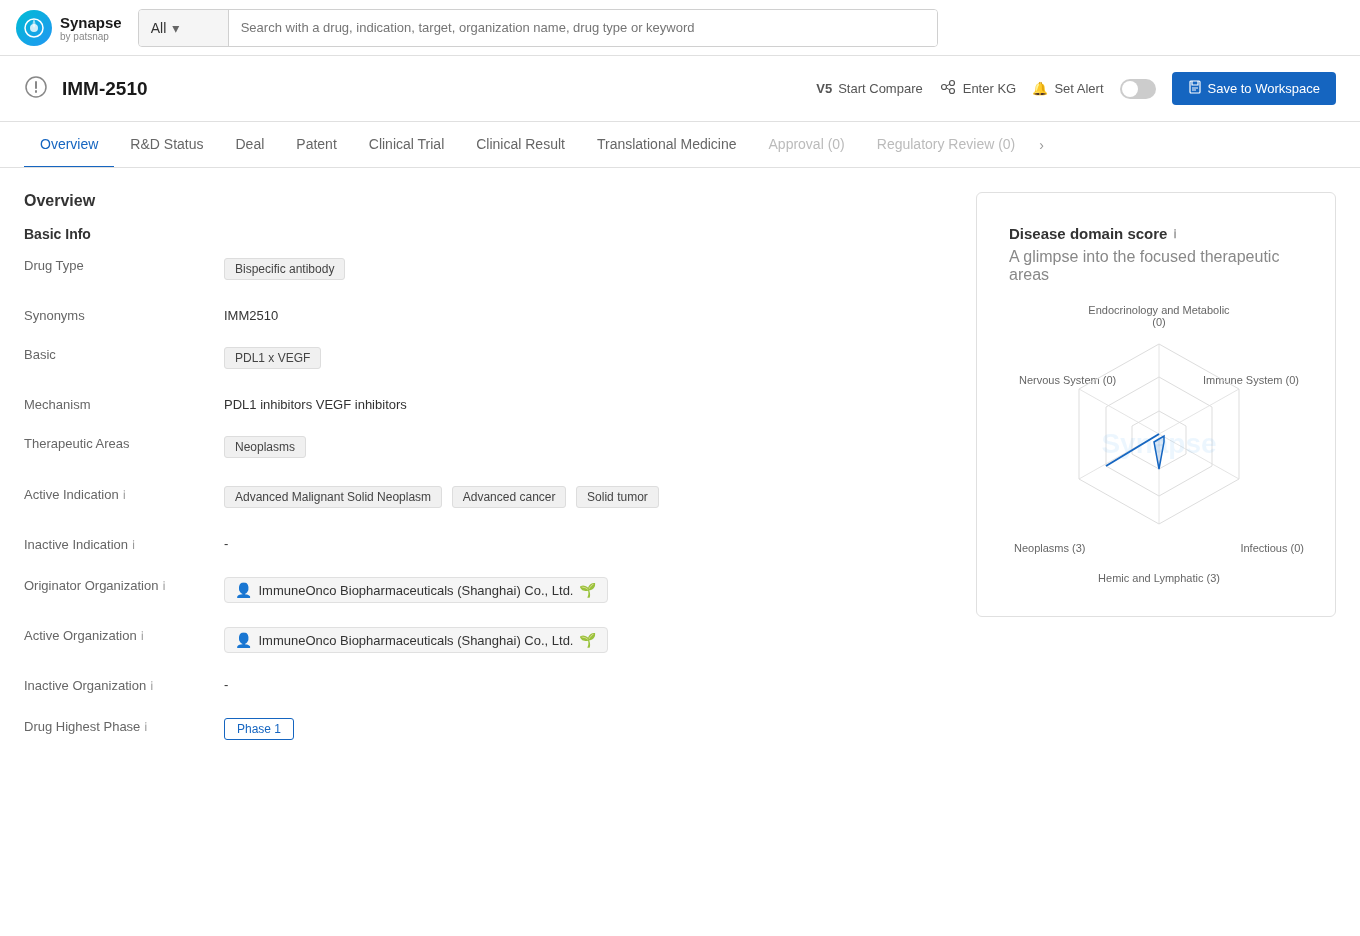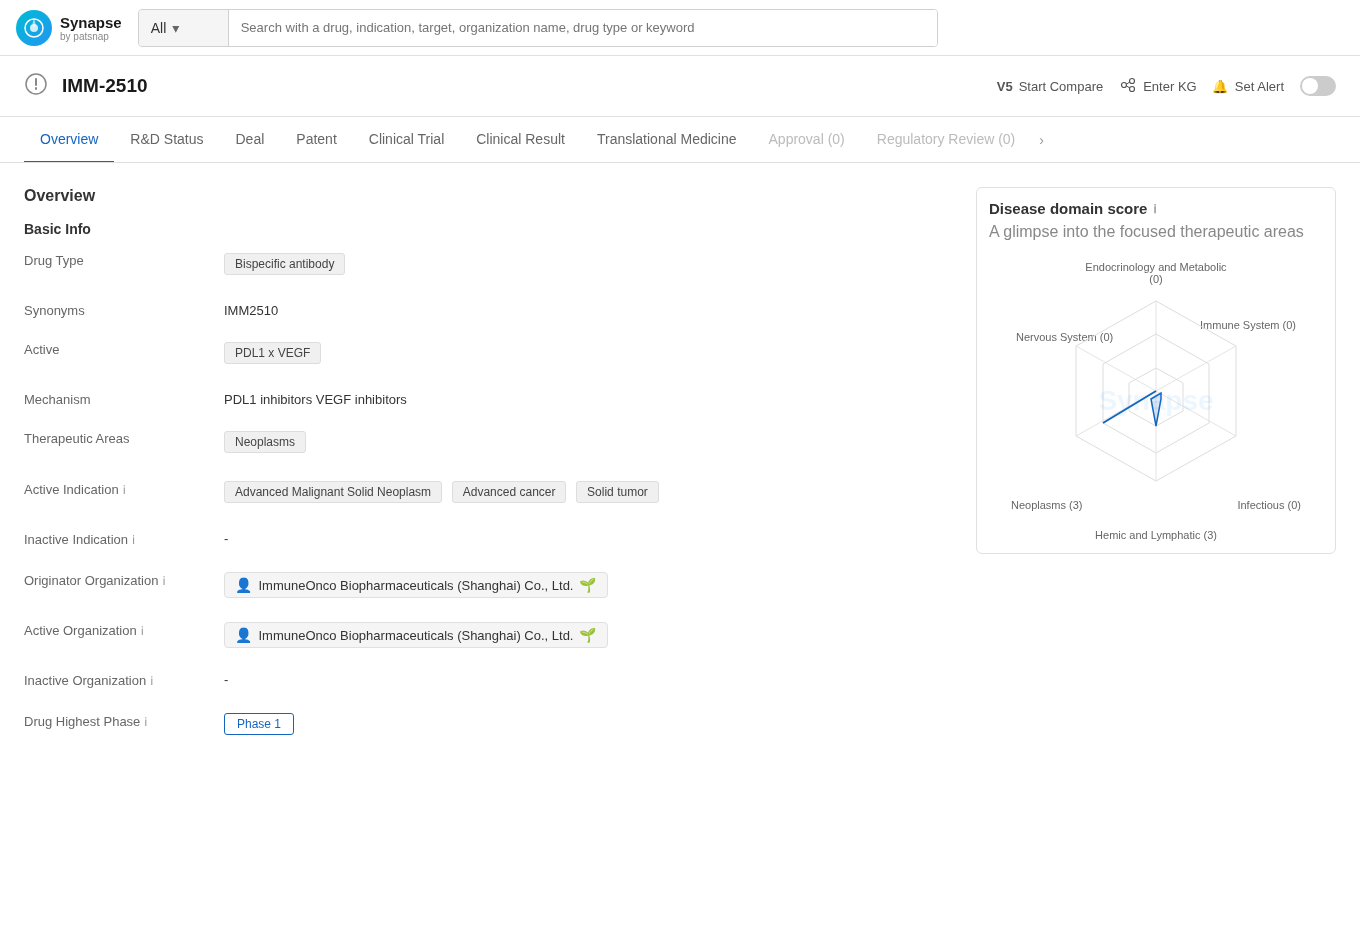--- a/index.html
+++ b/index.html
@@ -85,31 +85,31 @@
     .org-icon { color: #e57373; font-size: 14px; }
     .org-grow { color: #4caf50; font-size: 14px; }
 
     .phase-badge {
       display: inline-block; border: 1.5px solid #1565c0; color: #1565c0; padding: 3px 12px;
       border-radius: 3px; font-size: 12px; font-weight: 500;
     }
 
     
     .domain-score-panel {
-      width: 360px; min-width: 360px; border: 1px solid #e0e0e0; border-radius: 6px; padding: 12px;
+      width: 360px; min-width: 360px; border: 1px solid #e0e0e0; border-radius: 6px; padding: 32px;
       background: #fff; height: fit-content;
     }
     .domain-title { font-size: 15px; font-weight: 600; display: flex; align-items: center; gap: 6px; margin-bottom: 6px; }
     .domain-subtitle { font-size: 16px; color: #888; margin-bottom: 20px; }
 
     .radar-container { position: relative; width: 300px; height: 280px; margin: 0 auto; }
 
     .label-top-center { position: absolute; top: 0; left: 50%; transform: translateX(-50%); text-align: center; font-size: 11px; color: #666; }
     .label-top-left { position: absolute; top: 70px; left: 10px; text-align: center; font-size: 11px; color: #666; }
-    .label-top-right { position: absolute; top: 58px; right: 10px; text-align: center; font-size: 11px; color: #666; }
+    .label-top-right { position: absolute; top: 70px; right: 10px; text-align: center; font-size: 11px; color: #666; }
     .label-bottom-left { position: absolute; bottom: 30px; left: 5px; text-align: center; font-size: 11px; color: #666; }
     .label-bottom-right { position: absolute; bottom: 30px; right: 5px; text-align: center; font-size: 11px; color: #666; }
     .label-bottom-center { position: absolute; bottom: 0; left: 50%; transform: translateX(-50%); text-align: center; font-size: 11px; color: #666; }
 
     .watermark {
       position: absolute; top: 50%; left: 50%; transform: translate(-50%, -50%);
       opacity: 0.08; font-size: 28px; font-weight: 900; color: #2196f3;
       white-space: nowrap; pointer-events: none; z-index: 1;
     }
   </style>
@@ -165,20 +165,30 @@
       </span>
       <span>Enter KG</span>
     </button>
     <button class="action-btn">
       <span>🔔</span>
       <span>Set Alert</span>
     </button>
     <div class="toggle-switch">
       <div class="toggle-knob"></div>
     </div>
+    <button class="save-btn">
+      <span>
+        <svg width="14" height="14" viewBox="0 0 14 14" fill="white">
+          <rect x="2" y="1" width="10" height="12" rx="1" fill="none" stroke="white" stroke-width="1.2"></rect>
+          <path d="M4 1 L4 5 L10 5 L10 1" stroke="white" stroke-width="1.2" fill="none"></path>
+          <path d="M4 8 L10 8 M4 10 L8 10" stroke="white" stroke-width="1"></path>
+        </svg>
+      </span>
+      <span>Save to Workspace</span>
+    </button>
   </div>
 </div>
 
 <div class="tabs">
   <div class="tab active">Overview</div>
   <div class="tab">R&amp;D Status</div>
   <div class="tab">Deal</div>
   <div class="tab">Patent</div>
   <div class="tab">Clinical Trial</div>
   <div class="tab">Clinical Result</div>
@@ -204,21 +214,21 @@
 
     <div class="info-row">
       <div class="info-label">
         <span>Synonyms</span>
       </div>
       <div class="info-value">IMM2510</div>
     </div>
 
     <div class="info-row">
       <div class="info-label">
-        <span>Active</span>
+        <span>Basic</span>
       </div>
       <div class="info-value">
         <span class="tag">PDL1 x VEGF</span>
       </div>
     </div>
 
     <div class="info-row">
       <div class="info-label">
         <span>Mechanism</span>
       </div>

